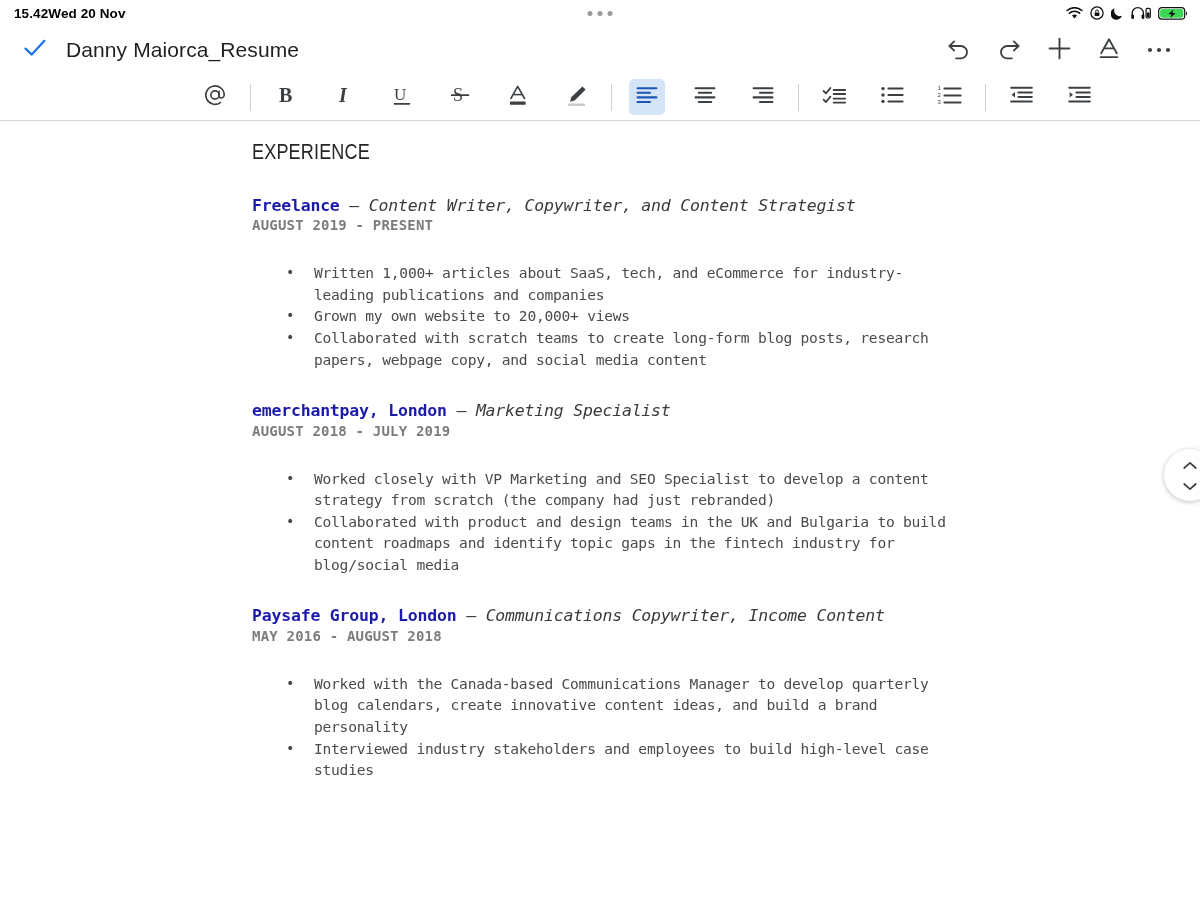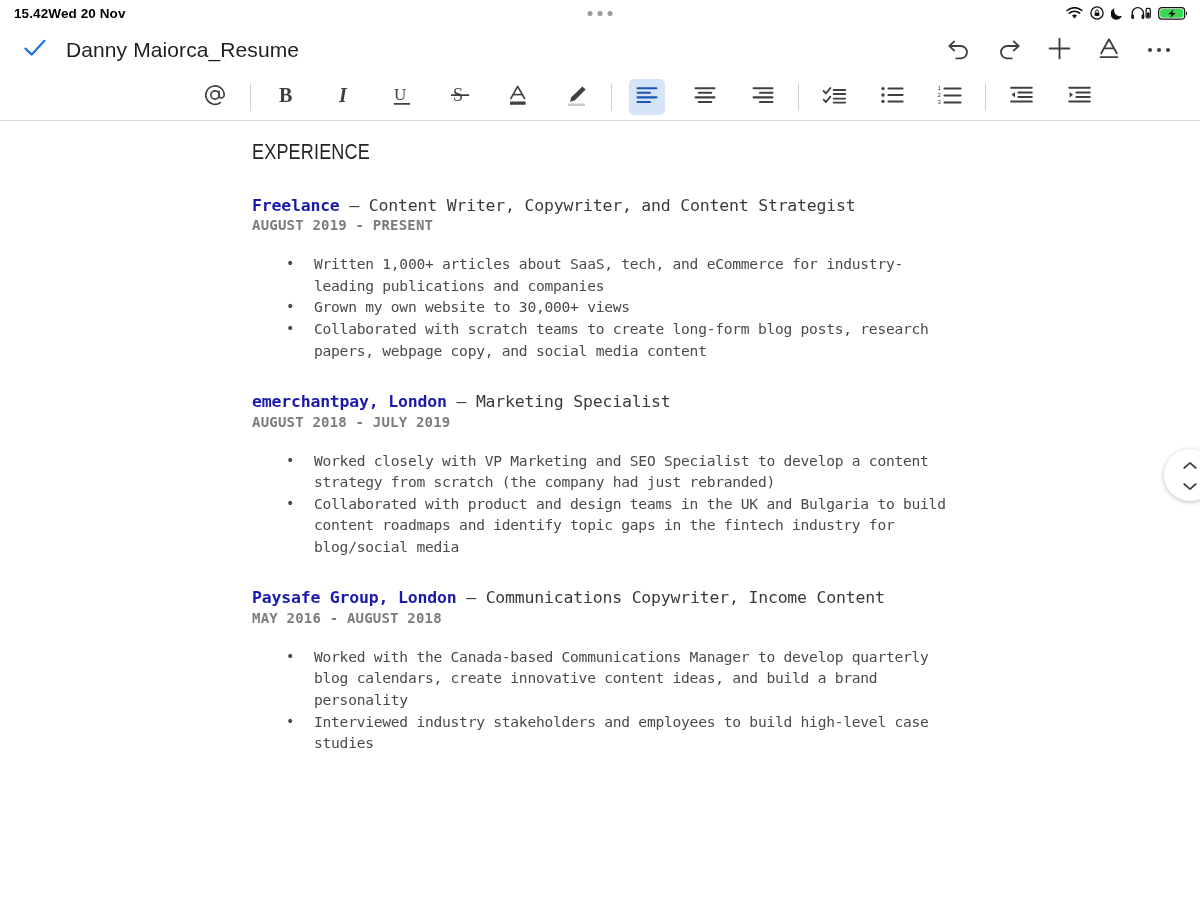--- a/index.html
+++ b/index.html
@@ -129,31 +129,31 @@
     font-family: "DejaVu Sans Mono", "Liberation Mono", monospace;
     font-size: 16.5px;
     line-height: 1.35;
     color: #3a3a3a;
     letter-spacing: -.2px;
   }
   .entry-title .org {
     color: #1b1bab;
     font-weight: bold;
   }
-  .entry-title .role { }
+  .entry-title .role { font-style: italic; }
   .entry-dates {
     font-family: "DejaVu Sans Mono", "Liberation Mono", monospace;
     font-size: 14px;
     color: #7c7c7c;
     letter-spacing: .2px;
     font-weight: bold;
   }
   ul.bullets {
     list-style: none;
-    margin-top: 20px;
+    margin-top: 29px;
   }
   ul.bullets li {
     position: relative;
     font-family: "DejaVu Sans Mono", "Liberation Mono", monospace;
     font-size: 14.6px;
     line-height: 1.48;
     color: #4a4a4a;
     padding-left: 62px;
     letter-spacing: -.25px;
   }
@@ -442,21 +442,21 @@
 
     <div class="sec-heading">EXPERIENCE</div>
 
     <div class="entry">
       <div class="entry-title">
         <span class="org">Freelance</span><span class="dash"> — </span><span class="role">Content Writer, Copywriter, and Content Strategist</span>
       </div>
       <div class="entry-dates">AUGUST 2019 - PRESENT</div>
       <ul class="bullets">
         <li>Written 1,000+ articles about SaaS, tech, and eCommerce for industry-leading publications and companies</li>
-        <li>Grown my own website to 30,000+ views</li>
+        <li>Grown my own website to 20,000+ views</li>
         <li>Collaborated with scratch teams to create long-form blog posts, research papers, webpage copy, and social media content</li>
       </ul>
     </div>
 
     <div class="entry">
       <div class="entry-title">
         <span class="org">emerchantpay, London</span><span class="dash"> — </span><span class="role">Marketing Specialist</span>
       </div>
       <div class="entry-dates">AUGUST 2018 - JULY 2019</div>
       <ul class="bullets">

